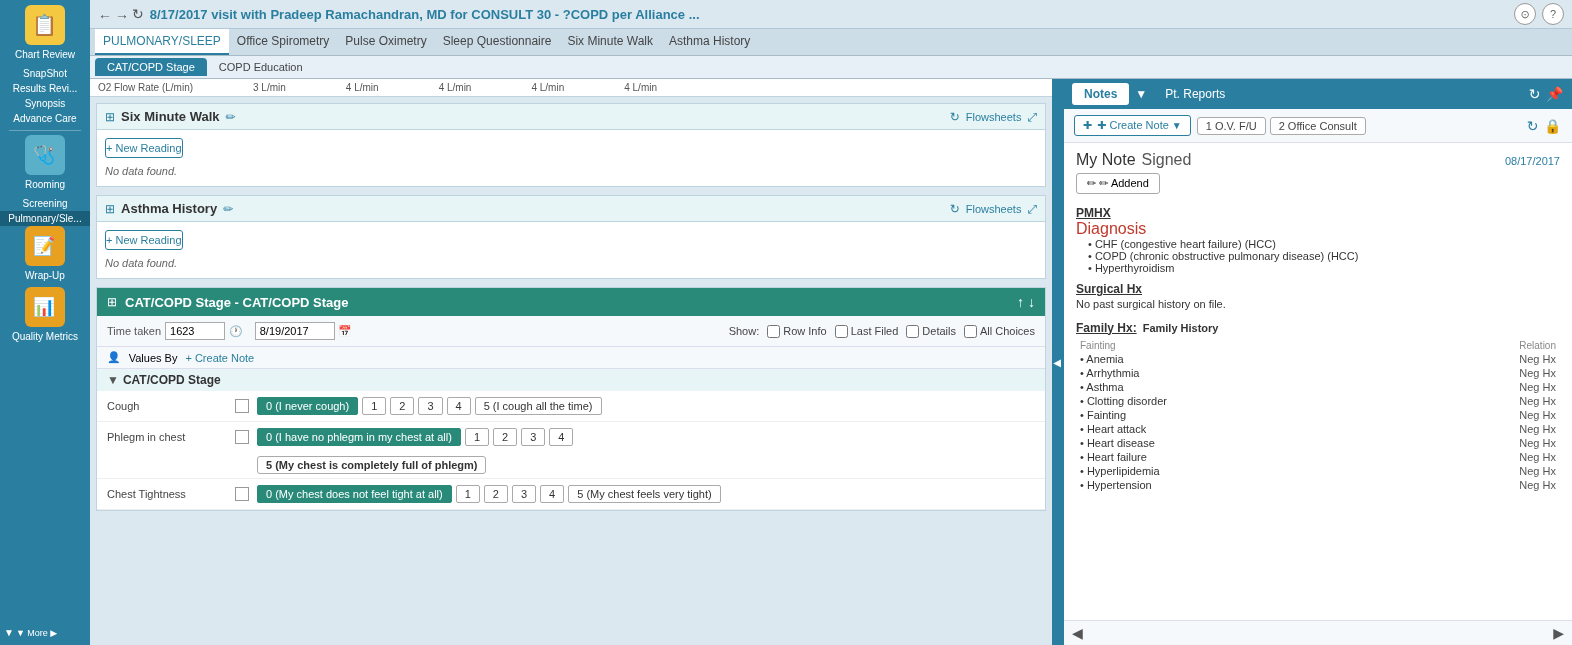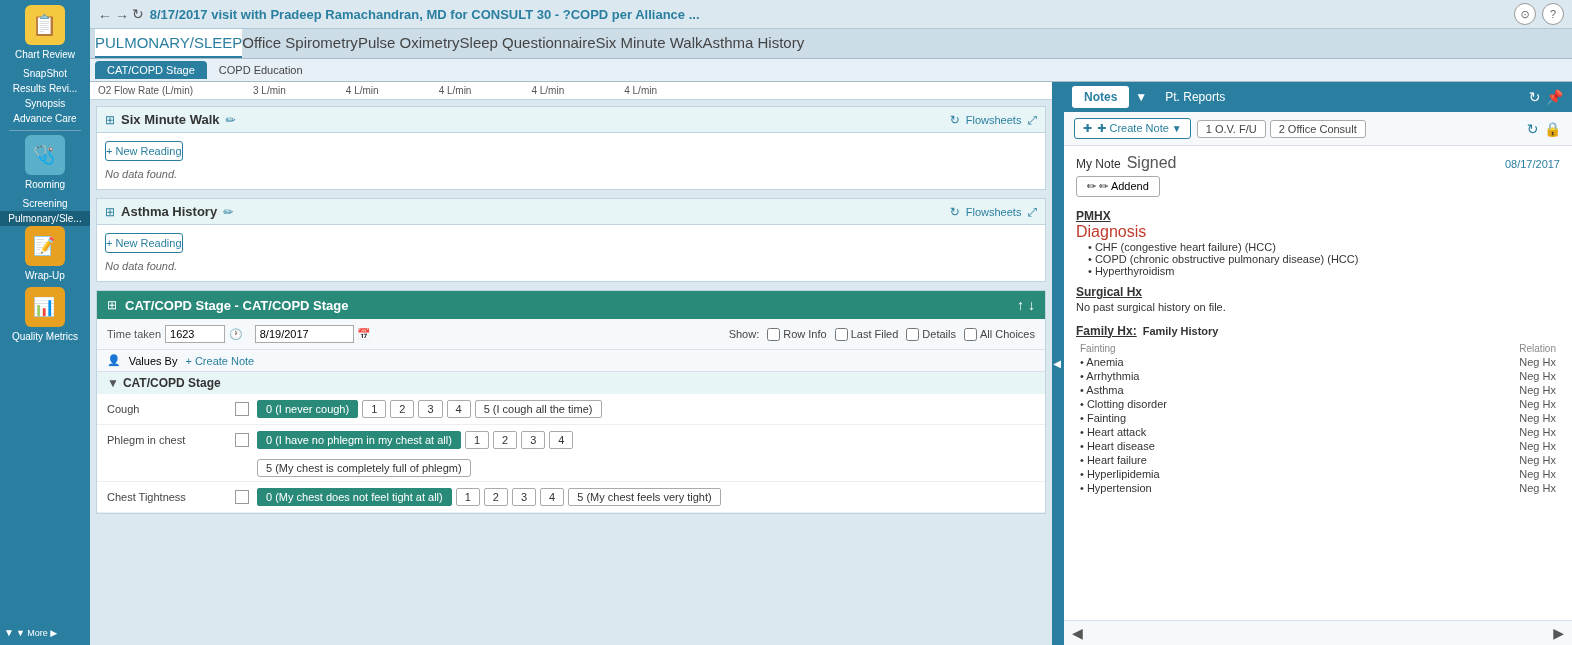--- a/index.html
+++ b/index.html
@@ -75,23 +75,23 @@
     .tabs-bar {
       background: #ccdde8;
       display: flex;
       align-items: center;
       padding: 0 5px;
       border-bottom: 1px solid #aabbc8;
       flex-shrink: 0;
       overflow-x: auto;
     }
     .tab {
-      padding: 5px 0;
-      cursor: pointer;
-      font-size: 15px;
+      padding: 5px 8px;
+      cursor: pointer;
+      font-size: 12px;
       color: #444;
       border-bottom: 2px solid transparent;
       white-space: nowrap;
     }
     .tab.active { background: white; border-bottom: 2px solid #2a7fa0; color: #2a7fa0; }
     .sub-tabs-bar {
       background: #e8f0f7;
       display: flex;
       padding: 2px 5px;
       border-bottom: 1px solid #aabbc8;
@@ -164,21 +164,21 @@
       display: flex;
       align-items: center;
       gap: 12px;
       background: #f5f9fb;
       border-bottom: 1px solid #dde;
       flex-wrap: wrap;
     }
     .cat-field { display: flex; align-items: center; gap: 4px; font-size: 11px; }
     .cat-field label { color: #555; }
     .cat-input { border: 1px solid #aaa; padding: 2px 4px; width: 60px; font-size: 11px; }
-    .cat-date-input { border: 1px solid #aaa; padding: 2px 4px; width: 99px; font-size: 11px; }
+    .cat-date-input { border: 1px solid #aaa; padding: 2px 4px; width: 80px; font-size: 11px; }
     .show-options { margin-left: auto; display: flex; gap: 8px; align-items: center; font-size: 11px; color: #444; }
     .show-options label { display: flex; align-items: center; gap: 3px; cursor: pointer; }
 
     .values-by { padding: 4px 10px; display: flex; align-items: center; gap: 8px; background: #f5f9fb; border-bottom: 1px solid #dde; font-size: 11px; }
     .create-note-link { color: #2a7fa0; cursor: pointer; display: flex; align-items: center; gap: 3px; }
     .values-by-label { color: #555; display: flex; align-items: center; gap: 3px; }
 
     
     .cat-subcategory-header {
       background: #e8f5f7;
@@ -212,20 +212,21 @@
       color: #333;
     }
     .cat-option.selected { background: #2a8a7a; color: white; border-color: #2a8a7a; }
     .cat-option-text {
       padding: 2px 8px;
       border: 1px solid #aaa;
       border-radius: 3px;
       font-size: 11px;
       background: white;
       color: #333;
+      font-weight: bold;
     }
 
     
     .right-panel {
       width: 510px;
       background: white;
       display: flex;
       flex-direction: column;
       border-left: 2px solid #2a7fa0;
       flex-shrink: 0;
@@ -282,21 +283,21 @@
     }
     .note-actions { margin-left: auto; display: flex; gap: 6px; }
     .note-action-btn { background: none; border: none; cursor: pointer; color: #2a7fa0; font-size: 14px; }
 
     .notes-header {
       padding: 8px 12px 4px;
       display: flex;
       align-items: baseline;
       gap: 6px;
     }
-    .my-note { font-size: 12px; color: #333; }
+    .my-note { font-size: 16px; color: #333; }
     .signed-badge { font-size: 16px; color: #555; }
     .note-date { margin-left: auto; color: #2a7fa0; font-size: 11px; }
 
     .addend-btn {
       margin: 0 12px 6px;
       padding: 3px 10px;
       border: 1px solid #aaa;
       background: white;
       cursor: pointer;
       font-size: 11px;

